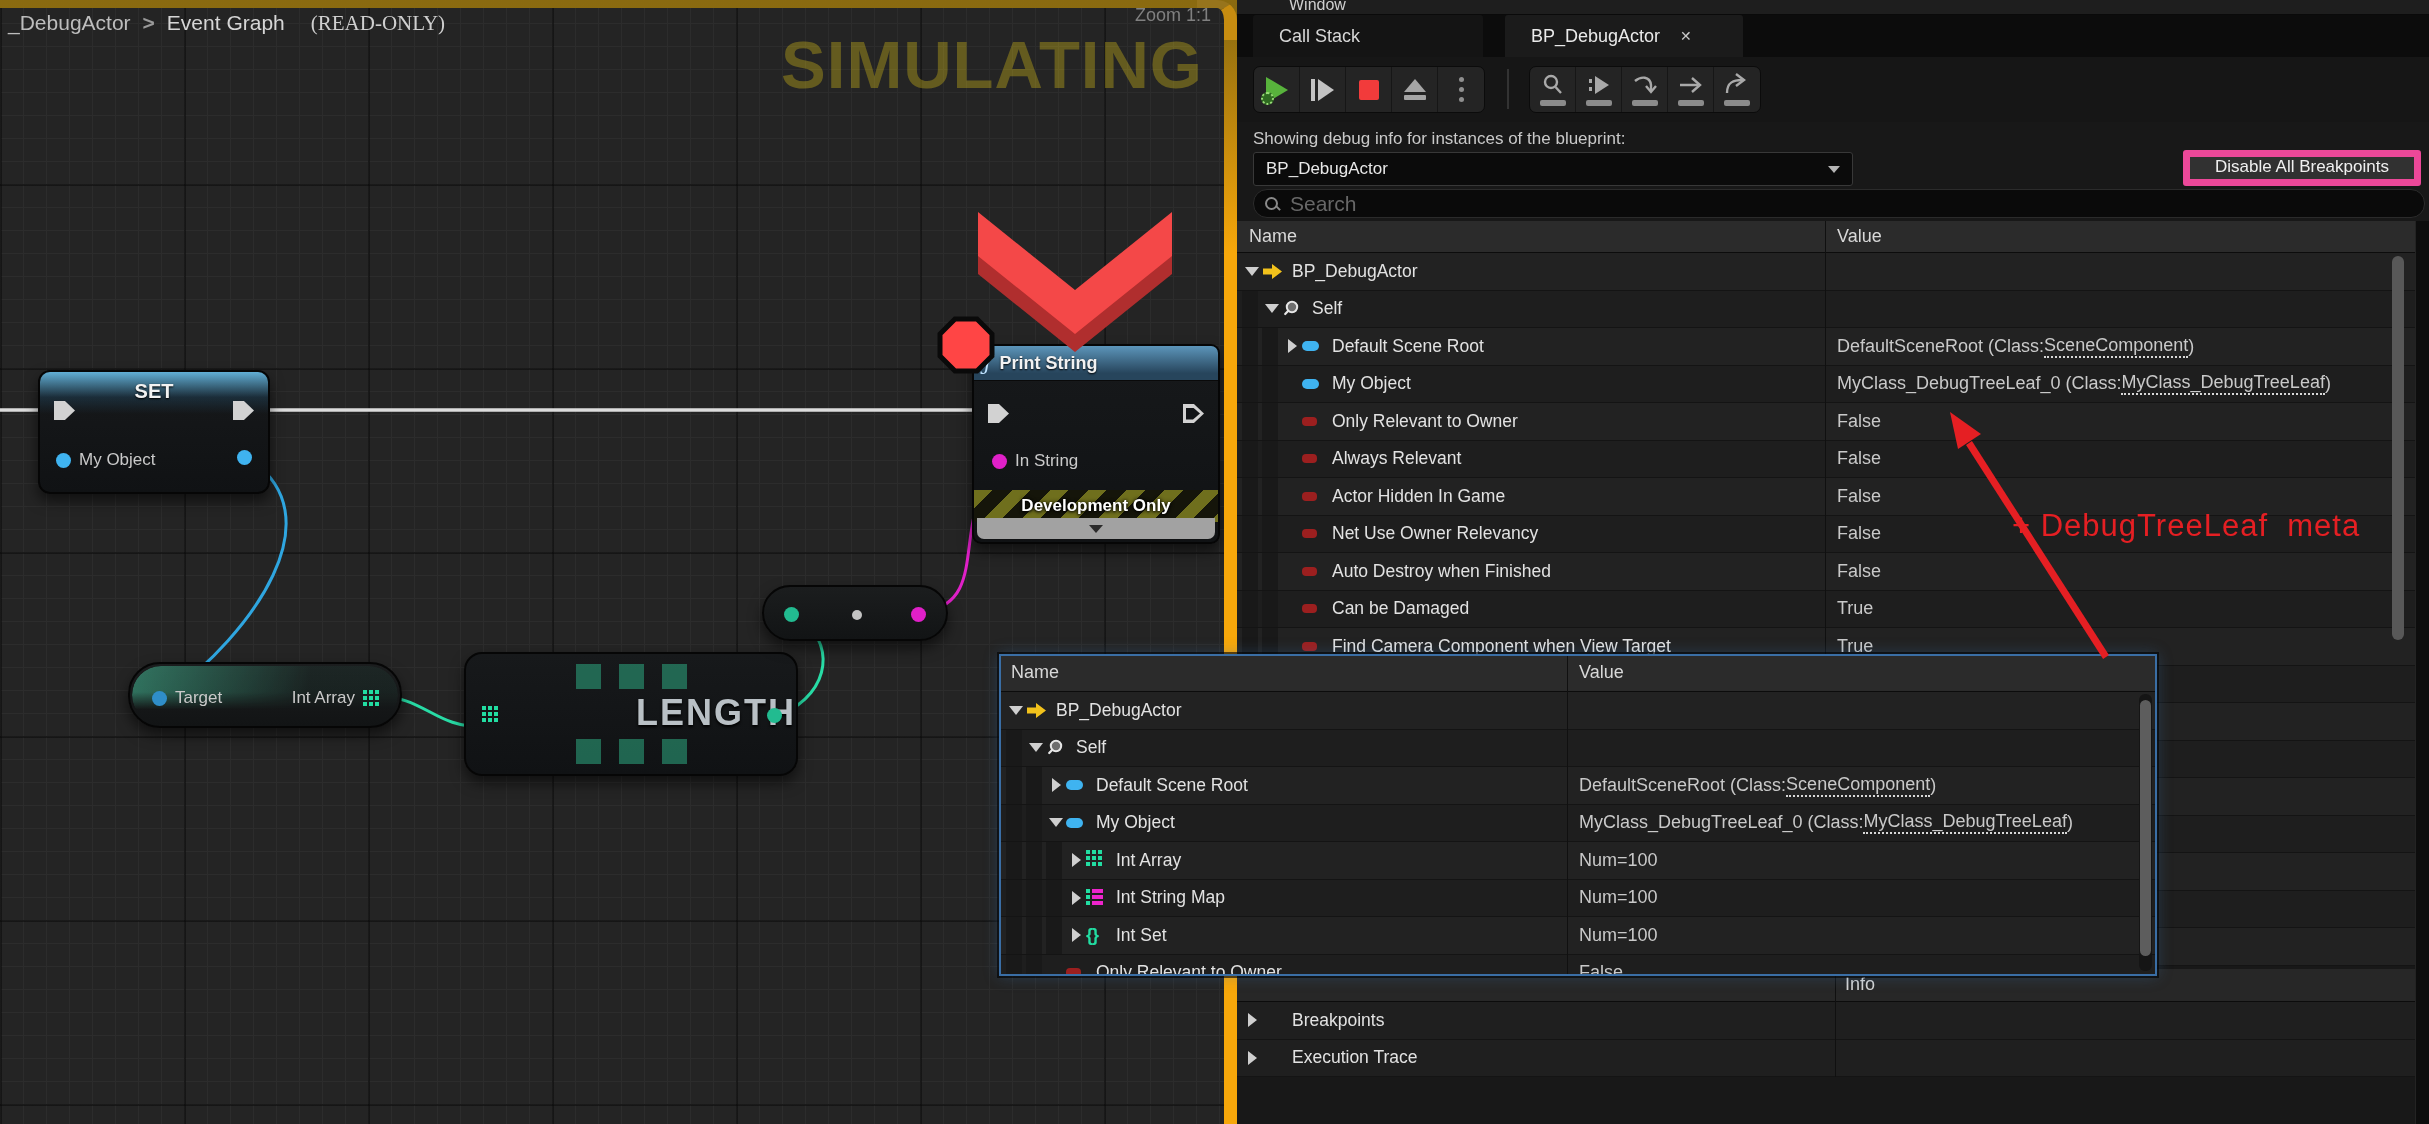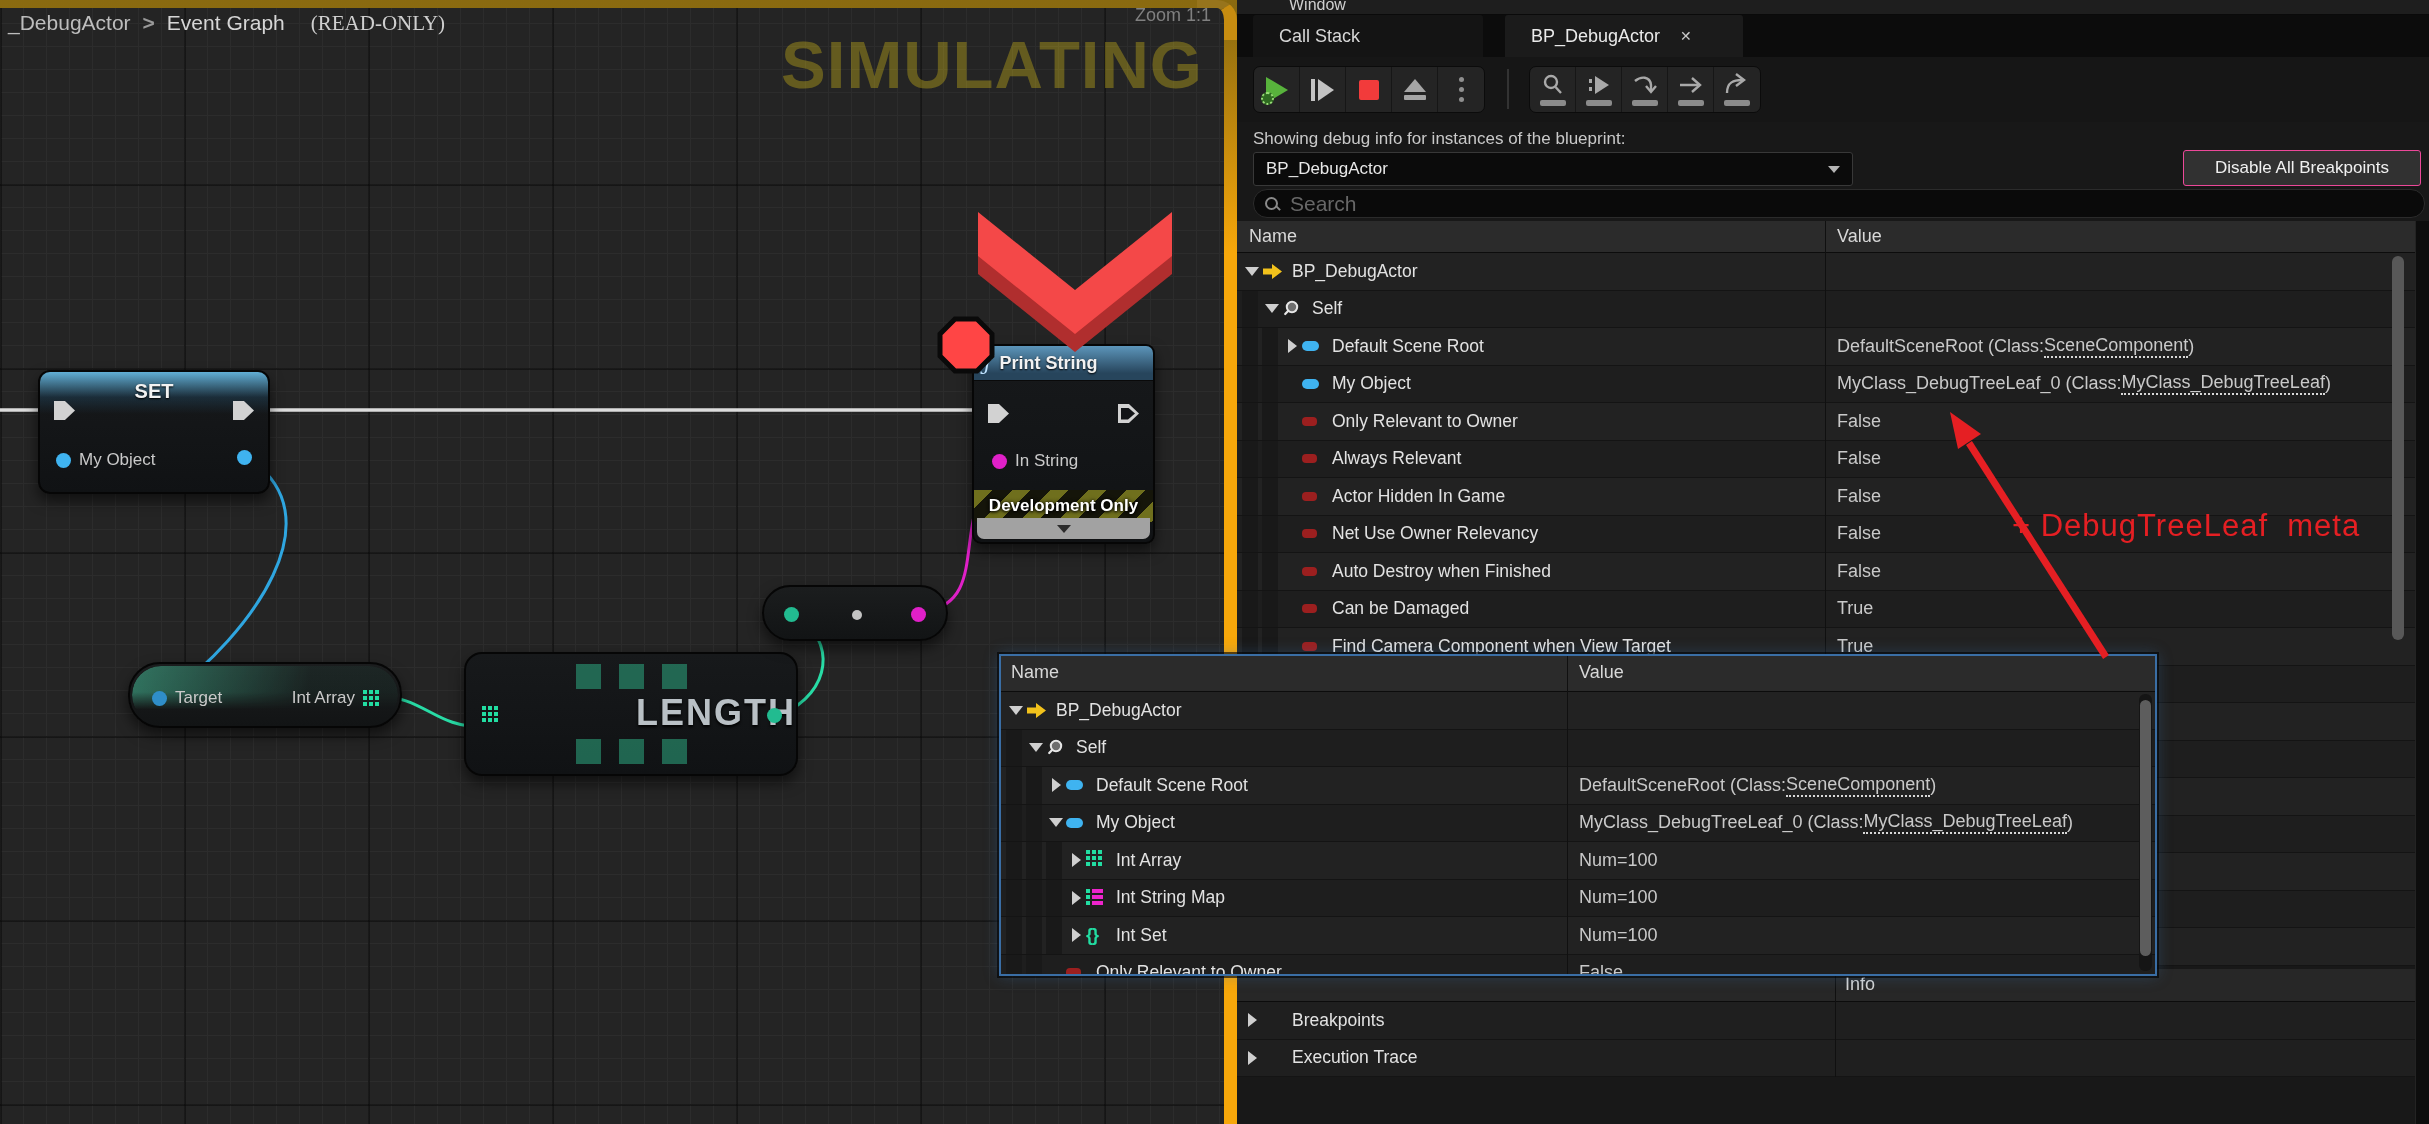--- a/index.html
+++ b/index.html
@@ -60,21 +60,21 @@
     background:linear-gradient(100deg, rgba(80,225,180,.45), rgba(80,225,180,.05) 65%);
     -webkit-mask:linear-gradient(#000 45%, transparent 75%); mask:linear-gradient(#000 45%, transparent 75%); }
   #node-len { left:464px; top:652px; width:334px; height:124px; border-radius:18px; }
   #node-len .ttl { position:absolute; width:100%; text-align:right; top:38px; font-size:36px;
     font-weight:bold; letter-spacing:2px; color:#b9c0c5; text-shadow:0 2px 3px #000; }
   .len-decor { position:absolute; left:0; right:0; display:flex; justify-content:center; gap:18px; }
   .len-decor span { width:25px; height:25px; background:rgba(46,170,130,.55); }
   #node-conv { left:762px; top:585px; width:186px; height:56px; }
 
   
-  #node-print { left:972px; top:344px; width:183px; height:200px; border-radius:9px; }
+  #node-print { left:972px; top:344px; width:248px; height:200px; border-radius:9px; }
   #node-print .hdr { position:absolute; left:0; top:0; right:0; height:35px; border-radius:7px 7px 0 0;
     background:linear-gradient(180deg,#5c95ba,#27455c 80%); display:flex; align-items:center; gap:8px;
     padding:0 10px; border-bottom:1px solid #0a0a0a; }
   #node-print .fn { font-family:"DejaVu Serif", serif; font-style:italic; font-size:20px; color:#bfe4ff; }
   #node-print .ttl { font-size:18px; font-weight:bold; color:#f2f2f2; text-shadow:0 1px 2px #000; }
   #dev-banner { position:absolute; left:0; right:0; top:144px; height:32px;
     background:repeating-linear-gradient(135deg,#6f6f1d 0 13px,#15150a 13px 27px);
     display:flex; align-items:center; justify-content:center; }
   #dev-banner span { font-size:17px; font-weight:bold; color:#fff; text-shadow:0 1px 3px #000, 0 0 4px #000; }
   #print-expand { position:absolute; left:3px; right:3px; bottom:3px; height:21px; background:#a2a2a2;
@@ -120,21 +120,21 @@
   .under-bar { width:26px; height:6px; background:#8b8b8b; border-radius:2px; margin-top:3px; }
   #toolbar-sep { position:absolute; left:270px; top:12px; width:2px; height:40px; background:#333; }
 
   #showing-label { position:absolute; left:16px; top:129px; font-size:17px; color:#c9c9c9; }
   #bp-dropdown { position:absolute; left:16px; top:152px; width:600px; height:34px; background:#0b0b0b;
     border:1px solid #383838; border-radius:3px; display:flex; align-items:center; padding:0 12px;
     font-size:17px; color:#e8e8e8; }
   #bp-dropdown .chev { margin-left:auto; width:0; height:0; border-left:6px solid transparent;
     border-right:6px solid transparent; border-top:7px solid #b5b5b5; }
   #disable-bp { position:absolute; right:8px; top:150px; width:238px; height:36px; background:#313131;
-    border:1px solid #ec4899; border-radius:3px; display:flex; align-items:center; justify-content:center;
+    border:7px solid #ec4899; border-radius:3px; display:flex; align-items:flex-start; justify-content:center;
     font-size:17px; color:#f0f0f0; }
   #search-box { position:absolute; left:16px; top:189px; right:4px; height:29px; background:#0a0a0a;
     border:1px solid #2b2b2b; border-radius:14px; display:flex; align-items:center; padding:0 10px; }
   .mag { position:relative; width:16px; height:16px; margin-right:10px; }
   .mag::before { content:""; position:absolute; left:1px; top:1px; width:9px; height:9px;
     border:2px solid #8a8a8a; border-radius:50%; }
   .mag::after { content:""; position:absolute; left:11px; top:11px; width:6px; height:2px;
     background:#8a8a8a; transform:rotate(45deg); }
   #search-box input { flex:1; background:transparent; border:none; outline:none; font-size:21px;
     color:#cfcfcf; font-family:inherit; }

